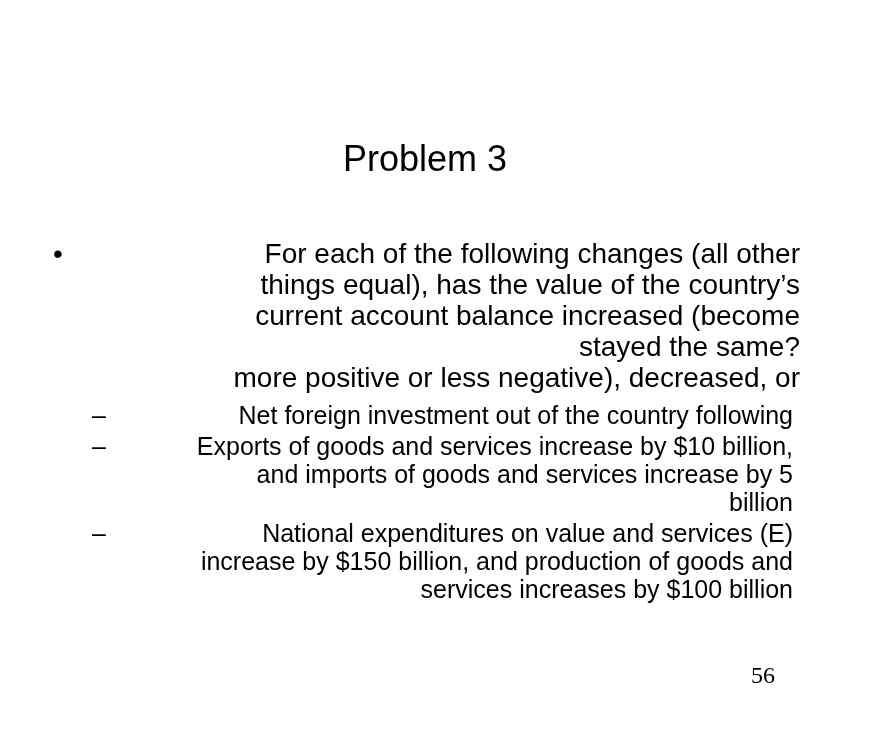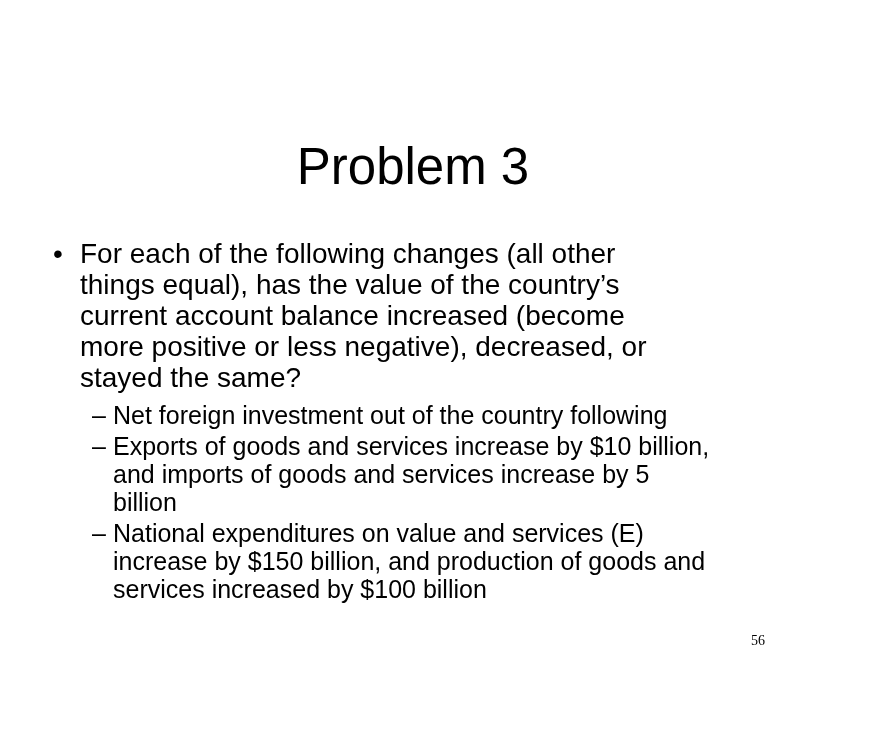--- a/index.html
+++ b/index.html
@@ -10,96 +10,96 @@
     color: #000000;
   }
   .slide {
     position: relative;
     width: 870px; height: 742px;
     background: #ffffff;
     overflow: hidden;
   }
   .slide-title {
     position: absolute;
-    top: 138px; left: 0;
+    top: 138px; left: 12px;
     width: 826px;
     text-align: center;
-    font-size: 51px;
+    font-size: 36px;
     line-height: 1.15;
     white-space: nowrap;
   }
   .main-bullet {
     position: absolute;
     left: 80px; top: 238px;
     width: 720px;
     font-size: 28px;
     line-height: 31px;
   }
   .bullet-marker {
     position: absolute;
     left: -27px; top: 0;
   }
-  .line { white-space: nowrap; }
+  .line { white-space: nowrap; text-align: right; }
   .sub-bullets {
     position: absolute;
     left: 113px; top: 398px;
     width: 680px;
     font-size: 25px;
     line-height: 28px;
   }
   .sub-item {
     position: relative;
     margin-top: 3px;
   }
   .dash-marker {
     position: absolute;
     left: -21px; top: 0;
   }
   .page-number {
     position: absolute;
-    left: 751px; top: 633px;
+    left: 751px; top: 662px;
     font-family: "Liberation Serif", serif;
-    font-size: 14px;
+    font-size: 24px;
     line-height: 1.1;
   }
 </style>
 </head>
 <body>
 
 <div class="slide">
 
   <div class="slide-title">Problem 3</div>
 
   <div class="main-bullet">
     <span class="bullet-marker">•</span>
     <div class="line">For each of the following changes (all other</div>
     <div class="line">things equal), has the value of the country’s</div>
     <div class="line">current account balance increased (become</div>
+    <div class="line">stayed the same?</div>
     <div class="line">more positive or less negative), decreased, or</div>
-    <div class="line">stayed the same?</div>
   </div>
 
   <div class="sub-bullets">
 
     <div class="sub-item">
       <span class="dash-marker">–</span>
       <div class="line">Net foreign investment out of the country following</div>
     </div>
 
     <div class="sub-item">
       <span class="dash-marker">–</span>
       <div class="line">Exports of goods and services increase by $10 billion,</div>
       <div class="line">and imports of goods and services increase by 5</div>
       <div class="line">billion</div>
     </div>
 
     <div class="sub-item">
       <span class="dash-marker">–</span>
       <div class="line">National expenditures on value and services (E)</div>
       <div class="line">increase by $150 billion, and production of goods and</div>
-      <div class="line">services increased by $100 billion</div>
+      <div class="line">services increases by $100 billion</div>
     </div>
 
   </div>
 
   <div class="page-number">56</div>
 
 </div>
 
 </body></html>

